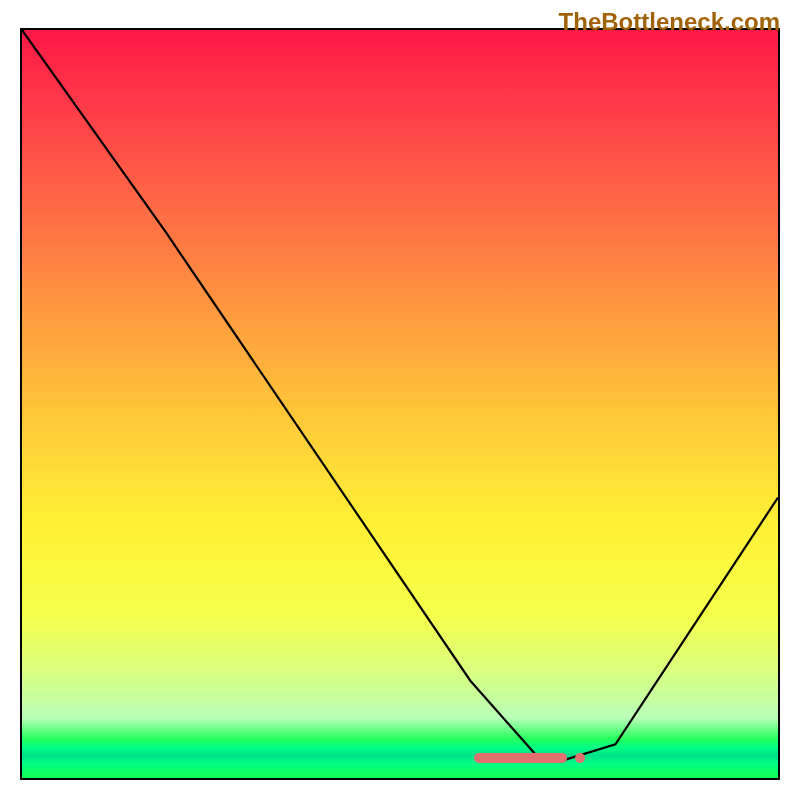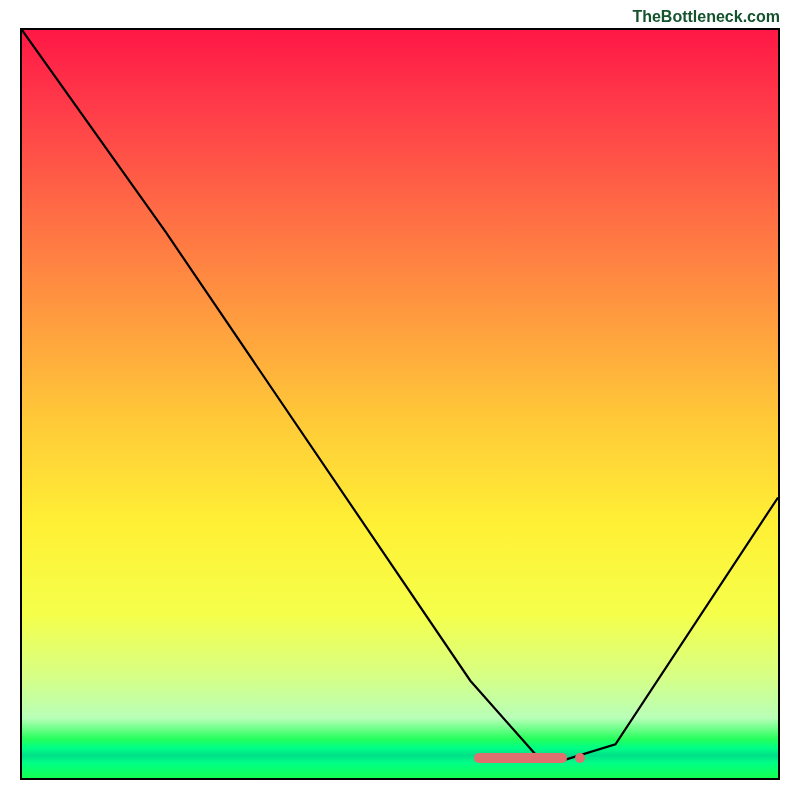--- a/index.html
+++ b/index.html
@@ -1,23 +1,23 @@
 <!DOCTYPE html>
 <html><head>
 <meta charset="utf-8">
 <style>
   * { margin: 0; padding: 0; box-sizing: border-box; }
   body { width: 800px; height: 800px; background: #fff; position: relative; font-family: Arial, sans-serif; }
   .watermark {
     position: absolute;
     top: 8px;
     right: 20px;
-    font-size: 16px;
+    font-size: 24px;
     font-weight: bold;
-    color: #14532d;
+    color: #a16207;
     z-index: 10;
   }
   .plot-area {
     position: absolute;
     left: 20px;
     top: 28px;
     width: 760px;
     height: 752px;
     border: 2.5px solid #000;
     overflow: hidden;

